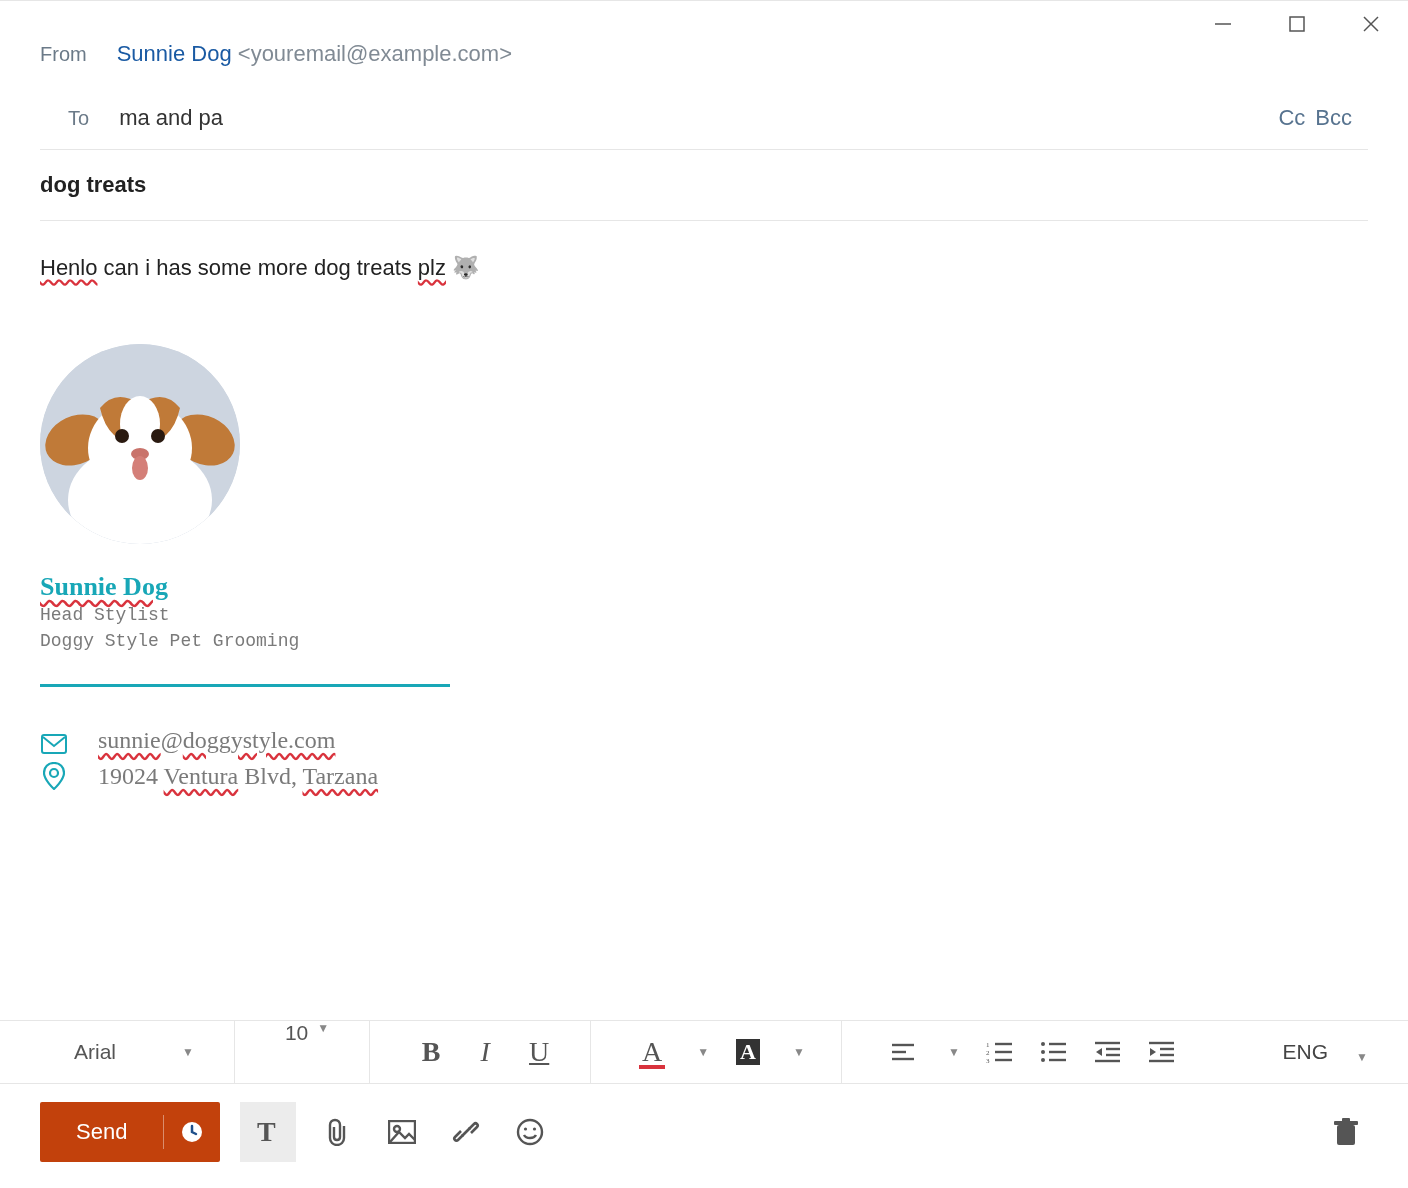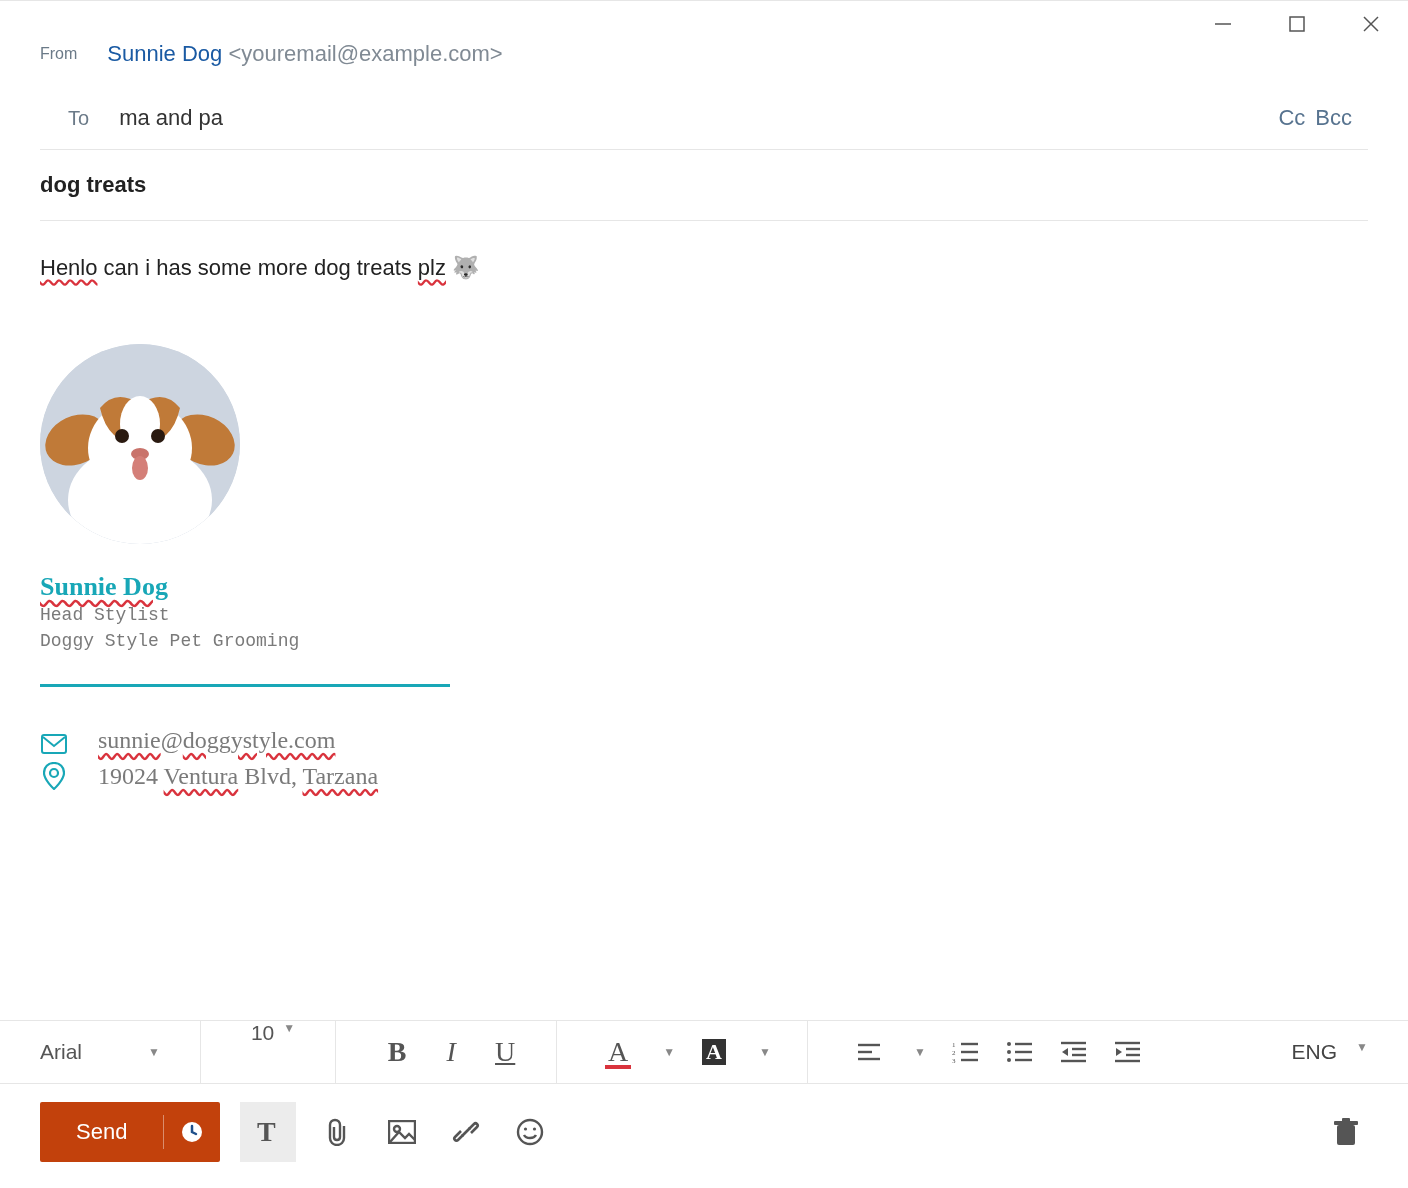--- a/index.html
+++ b/index.html
@@ -3,51 +3,51 @@
 <meta charset="utf-8">
 <style>
   * { box-sizing: border-box; margin: 0; padding: 0; }
   html, body { width: 1408px; height: 1188px; font-family: "Segoe UI", Arial, sans-serif; background: #fff; overflow: hidden; }
   .window { width: 1408px; height: 1188px; display: flex; flex-direction: column; border-top: 1px solid #e6e6e6; }
   .titlebar { display: flex; justify-content: flex-end; align-items: center; height: 45px; padding-right: 10px; gap: 20px; }
   .tb-btn { width: 54px; height: 40px; display: flex; align-items: center; justify-content: center; color: #555; }
   .tb-btn svg { stroke: #555; }
   .header-fields { padding: 0 40px; }
   .from-row { display: flex; align-items: center; gap: 30px; font-size: 22px; margin-top: -5px; padding-bottom: 20px; }
-  .from-label { color: #6b7a88; font-size: 16px; }
+  .from-label { color: #6b7a88; font-size: 20px; }
   .from-name { color: #1a5aa3; }
   .from-email { color: #808a94; }
   .to-row { display: flex; align-items: center; gap: 30px; font-size: 22px; border-bottom: 1px solid #e6e6e6; padding: 18px 0; position: relative; }
   .to-label { color: #6b7a88; font-size: 20px; margin-left: 28px; }
   .to-value { color: #333; }
   .ccbcc { position: absolute; right: 16px; display: flex; gap: 10px; color: #57738f; font-size: 22px; }
   .subject-row { font-size: 22px; font-weight: 700; color: #222; padding: 22px 0; border-bottom: 1px solid #e6e6e6; }
   .body-area { flex: 1; position: relative; overflow: hidden; padding: 30px 40px 0 40px; font-size: 22px; color: #222; }
   .body-line { line-height: 1.5; }
   .spellerr { text-decoration: underline wavy #d9333d; text-underline-offset: 4px; }
   .sig { margin-top: 60px; }
   .avatar { width: 200px; height: 200px; border-radius: 50%; overflow: hidden; background: #cdd5e0; display: flex; align-items: flex-end; justify-content: center; }
   .sig-name { color: #18a7b7; font-weight: 700; font-size: 26px; font-family: Georgia, 'Times New Roman', serif; margin-top: 28px; }
   .sig-title, .sig-company { color: #7a7a7a; font-size: 18px; font-family: Liberation Mono, monospace; line-height: 1.45; }
   .sig-rule { width: 410px; height: 3px; background: #18a7b7; margin: 30px 0 40px 0; }
   .sig-contact { display: flex; align-items: flex-end; gap: 30px; font-size: 24px; font-family: Georgia, 'Times New Roman', serif; color: #7a7a7a; margin: 8px 0; }
   .sig-contact .ic { color: #18a7b7; width: 28px; display: flex; justify-content: center; }
   .formatbar { display: flex; align-items: center; gap: 10px; border-top: 1px solid #e6e6e6; border-bottom: 1px solid #e6e6e6; padding: 0 40px; height: 64px; color: #555; }
-  .ff-select { display: flex; align-items: center; gap: 60px; font-size: 21px; border-right: 1px solid #e6e6e6; padding-right: 40px; height: 100%; }
+  .ff-select { display: flex; align-items: center; gap: 60px; font-size: 21px; border-right: 1px solid #e6e6e6; padding-right: 40px; height: 100%; margin-left: 34px; }
   .fs-select { display: flex; gap: 3px; font-size: 21px; border-right: 1px solid #e6e6e6; padding: 0 40px; height: 100%; }
   .fgroup { display: flex; align-items: center; gap: 24px; border-right: 1px solid #e6e6e6; padding: 0 36px; height: 100%; }
   .fbtn { width: 30px; height: 30px; display: flex; align-items: center; justify-content: center; font-family: 'Times New Roman', serif; font-size: 28px; color: #555; }
   .fbtn.bold { font-weight: 800; }
   .fbtn.italic { font-style: italic; }
   .fbtn.underline { text-decoration: underline; }
   .color-a { position: relative; }
   .color-a .bar { position: absolute; bottom: -2px; left: 2px; right: 2px; height: 4px; background: #d9333d; }
   .hi-a { background: #333; color: #fff; padding: 0 4px; font-size: 22px; font-weight: 700; }
   .caret { font-size: 12px; margin-left: 6px; color: #888; }
-  .lang-sel { margin-left: auto; display: flex; align-items: flex-start; gap: 13px; font-size: 21px; color: #444; }
+  .lang-sel { margin-left: auto; display: flex; align-items: flex-end; gap: 22px; font-size: 21px; color: #444; }
   .actionbar { display: flex; align-items: center; padding: 18px 40px 26px 40px; gap: 20px; }
   .send-btn { display: flex; align-items: center; background: #c2410c; color: #fff; height: 60px; border-radius: 2px; }
   .send-label { padding: 0 36px; font-size: 22px; display:flex; align-items:center; height:100%;}
   .send-divider { width: 1px; height: 34px; background: rgba(255,255,255,0.4); }
   .send-sched { width: 56px; display: flex; align-items: center; justify-content: center; height:100%; }
   .tb-toggle { width: 56px; height: 60px; background: #ececec; display: flex; align-items: center; justify-content: center; }
   .abtn { width: 44px; height: 44px; display: flex; align-items: center; justify-content: center; color: #555; }
   .trash { margin-left: auto; }
   svg { display: block; }
 </style>

